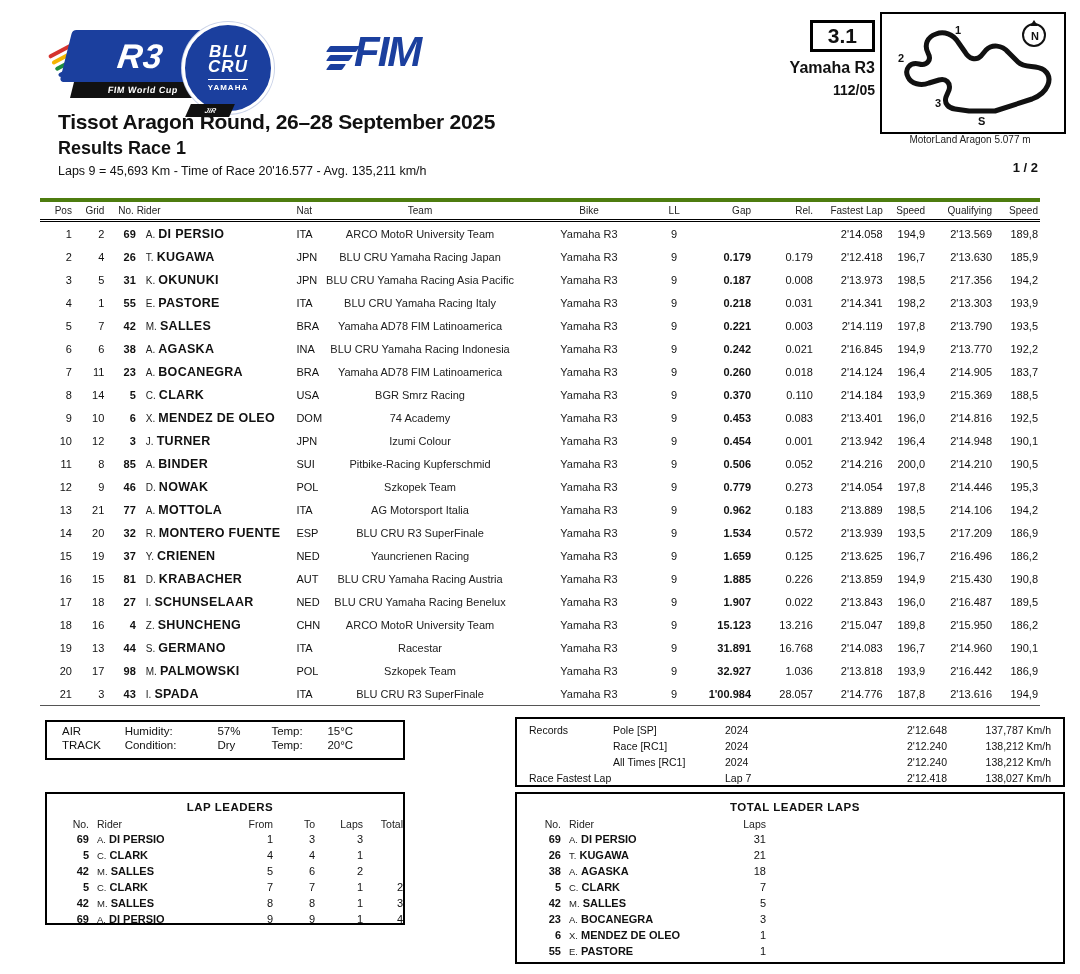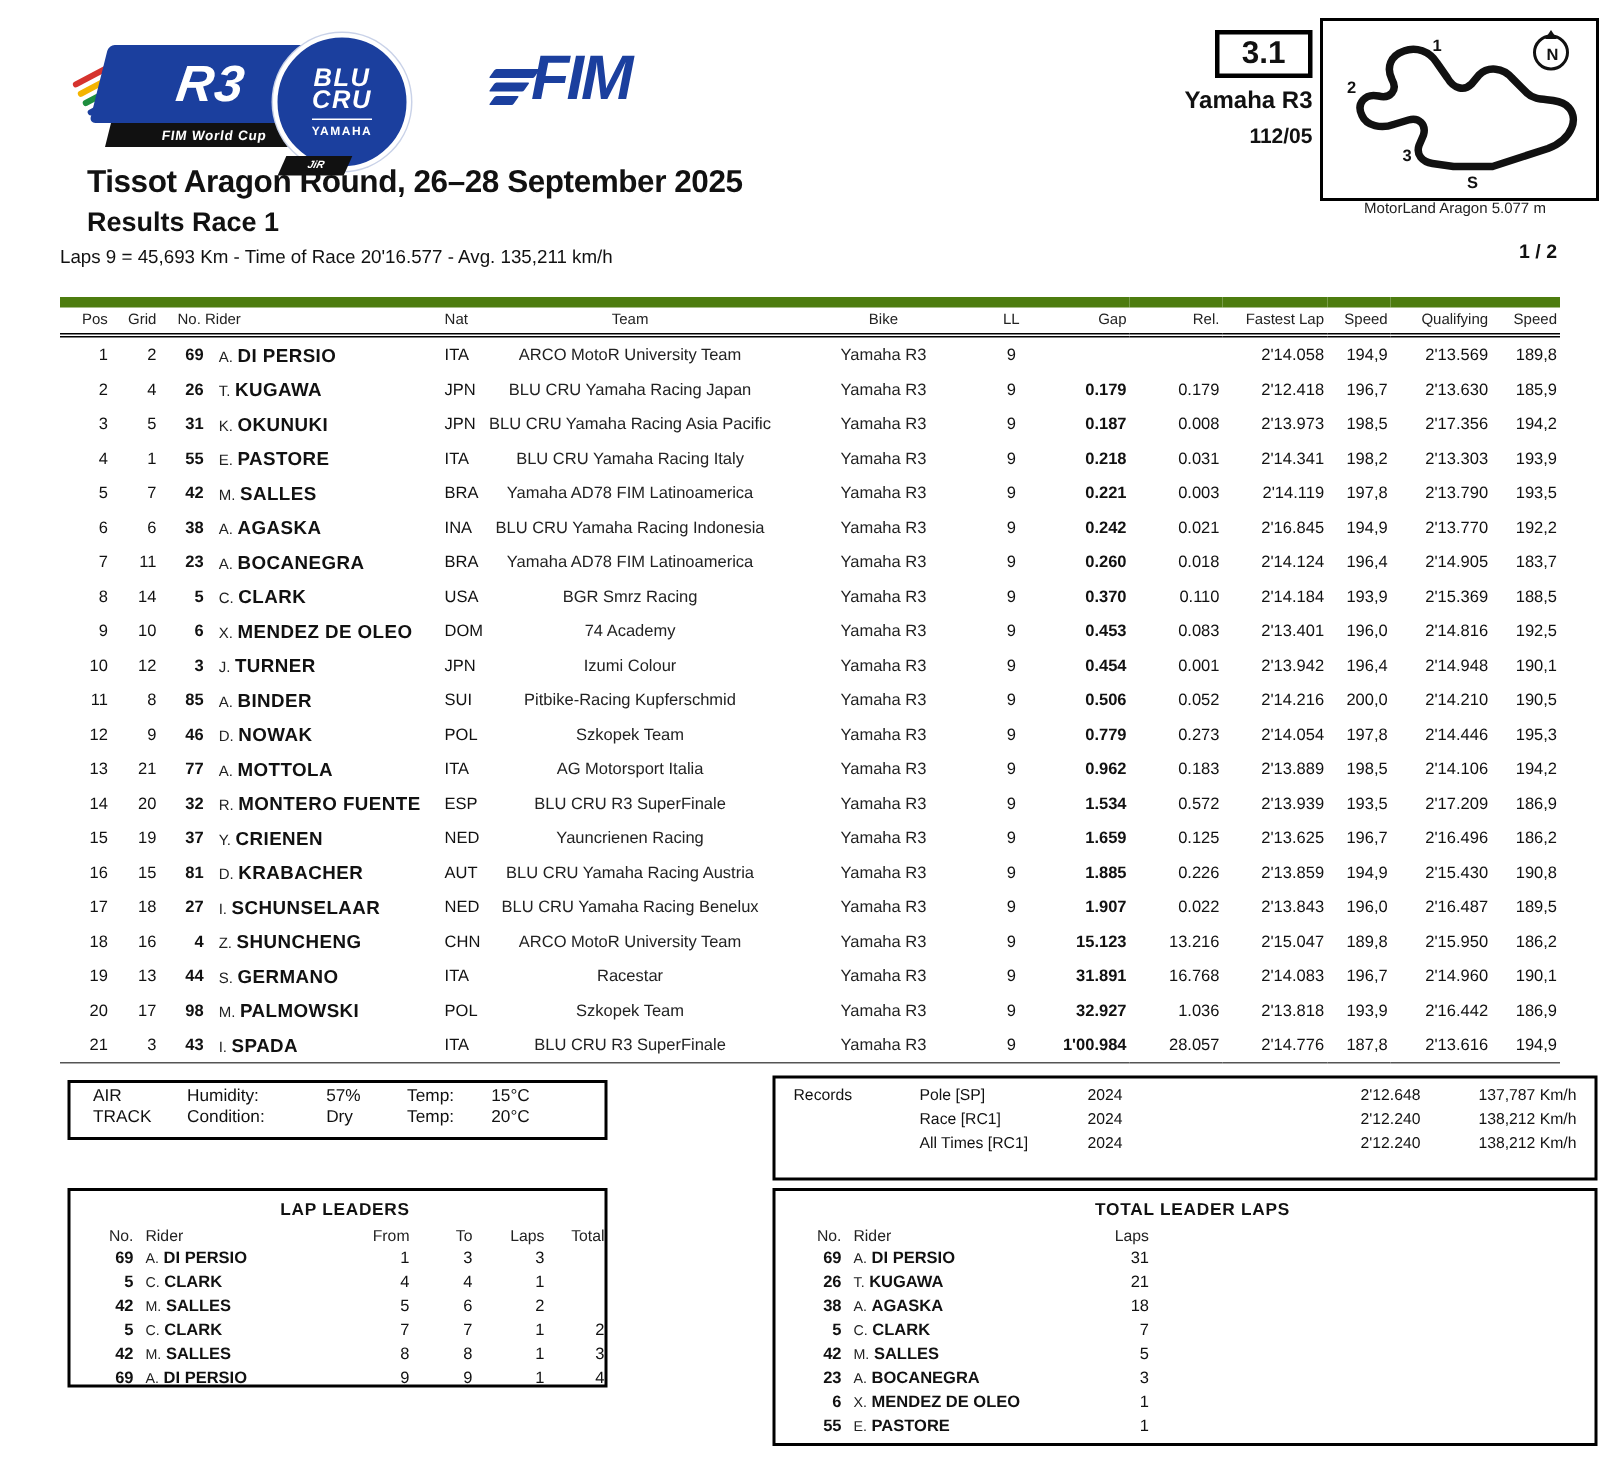--- a/index.html
+++ b/index.html
@@ -44,28 +44,28 @@
   .bike-class{margin-top:7px;font-size:16px;font-weight:bold;}
   .doc-code{margin-top:5px;font-size:14px;font-weight:bold;}
 
   .trackbox{position:absolute;left:880px;top:12px;width:182px;height:118px;border:2px solid #000;background:#fff;}
   .track-caption{position:absolute;left:874px;top:134px;width:192px;text-align:center;font-size:10px;color:#222;}
   .trackbox svg text{font-family:"Liberation Sans",sans-serif;font-size:11px;font-weight:bold;fill:#111;}
 
   
   .title{position:absolute;left:58px;top:110px;font-size:21px;font-weight:bold;letter-spacing:-.3px;}
   .subtitle{position:absolute;left:58px;top:138px;font-size:18px;font-weight:bold;}
-  .race-info{position:absolute;left:40px;top:164px;font-size:12.5px;}
+  .race-info{position:absolute;left:58px;top:164px;font-size:12.5px;}
   .page-ind{position:absolute;right:42px;top:160px;font-size:13px;font-weight:bold;}
 
   
   table{border-collapse:collapse;}
   .results{position:absolute;left:40px;top:198px;width:1000px;border-bottom:1px solid #555;}
   .results th{font-size:10px;font-weight:normal;color:#222;padding:3px 2px;white-space:nowrap;}
-  .results thead tr{border-top:7px solid #4d7c0f;border-bottom:3px double #000;}
+  .results thead tr{border-top:4px solid #4d7c0f;border-bottom:3px double #000;}
   .results td{font-size:11px;padding:0 2px;height:23px;white-space:nowrap;}
   .c-pos,.c-grid,.c-no{text-align:right;}
   .c-no{font-weight:bold;font-size:12px;}
   .c-rider{text-align:left;padding-left:8px !important;}
   .c-rider .init{font-size:10px;color:#222;}
   .c-rider .surname{font-weight:bold;font-size:12.5px;letter-spacing:.3px;}
   .th-norider{text-align:left;padding-left:12px !important;}
   .c-nat{text-align:left;padding-left:14px !important;font-size:10px;}
   .c-team,.c-bike{text-align:center;font-size:9.5px;color:#222;}
   .c-ll{text-align:center;font-size:10.5px;}
@@ -593,20 +593,28 @@
             <td class="r-speed">138,212 Km/h</td>
           </tr>
           <tr>
             <td class="r-label"></td>
             <td class="r-type">All Times [RC1]</td>
             <td class="r-year">2024</td>
             <td class="r-rider"><span class="init"></span> <span class="surname"></span></td>
             <td class="r-time">2'12.240</td>
             <td class="r-speed">138,212 Km/h</td>
           </tr>
+          <tr>
+            <td class="r-label">Race Fastest Lap</td>
+            <td class="r-type"></td>
+            <td class="r-year">Lap 7</td>
+            <td class="r-rider"><span class="init"></span> <span class="surname"></span></td>
+            <td class="r-time">2'12.418</td>
+            <td class="r-speed">138,027 Km/h</td>
+          </tr>
         </tbody>
     </table>
   </div>
 
   <div class="box leader-box" id="lapleaders-box">
     <div class="box-title">LAP LEADERS</div>
     <table>
       <colgroup>
           <col style="width:42px">
           <col style="width:132px">

